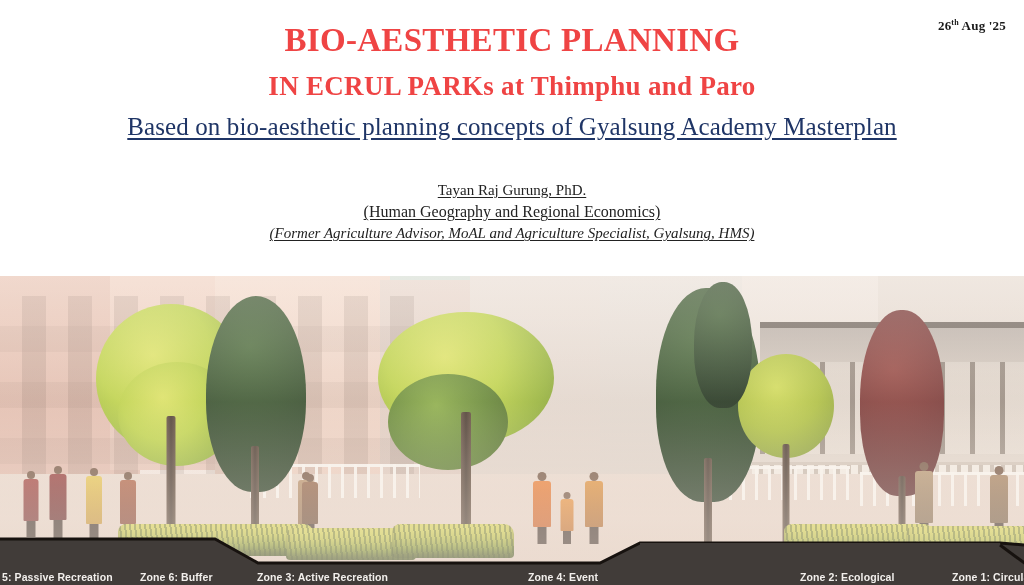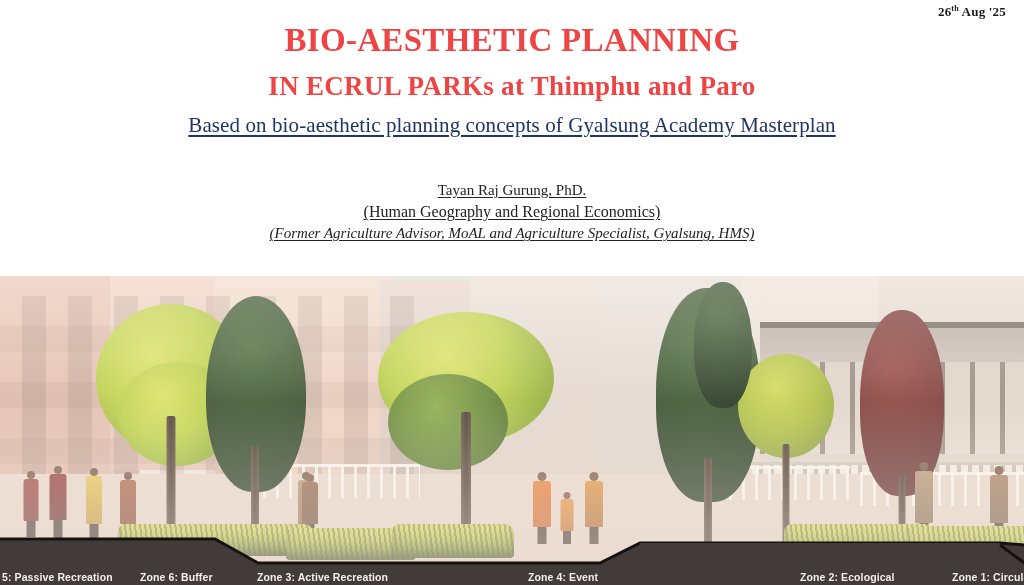--- a/index.html
+++ b/index.html
@@ -3,40 +3,40 @@
 <meta charset="utf-8">
 <style>
   * { margin:0; padding:0; box-sizing:border-box; }
   html,body { width:1024px; height:585px; overflow:hidden; background:#ffffff; }
   body { font-family:"Liberation Serif", serif; }
 
   .slide { position:relative; width:1024px; height:585px; background:#fff; overflow:hidden; }
 
   
   .date-line {
-    position:absolute; top:4px; right:18px;
+    position:absolute; top:18px; right:18px;
     font-family:"Liberation Serif", serif;
     font-size:13px; font-weight:bold; color:#1a1a1a; letter-spacing:.2px;
     white-space:nowrap;
     text-align:center;
   }
   .date-line sup { font-size:8px; vertical-align:super; }
 
   
   .title-block { position:absolute; top:22px; left:0; width:1024px; text-align:center; }
   .title-line {
     color:#ef4444; font-weight:bold; font-family:"Liberation Serif", serif;
     line-height:1.12; letter-spacing:.3px;
   }
   .title-line.l1 { font-size:33px; }
   .title-line.l2 { font-size:27px; margin-top:12px; }
 
   .subtitle {
     position:absolute; top:113px; left:0; width:1024px; text-align:center;
-    color:#1f3566; font-family:"Liberation Serif", serif; font-size:21px;
+    color:#1f3566; font-family:"Liberation Serif", serif; font-size:25px;
     text-decoration:underline; text-underline-offset:3px; letter-spacing:.1px;
   }
 
   
   .author-block {
     position:absolute; top:180px; left:0; width:1024px; text-align:center; color:#222;
   }
   .author-block .a-name {
     font-size:15px; text-decoration:underline; text-underline-offset:2px; line-height:1.35;
   }

